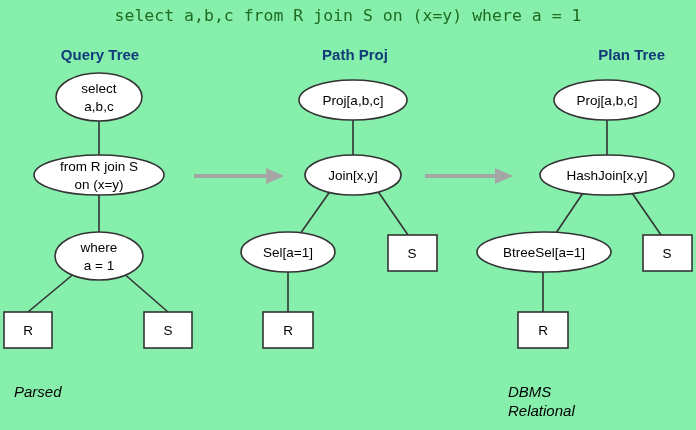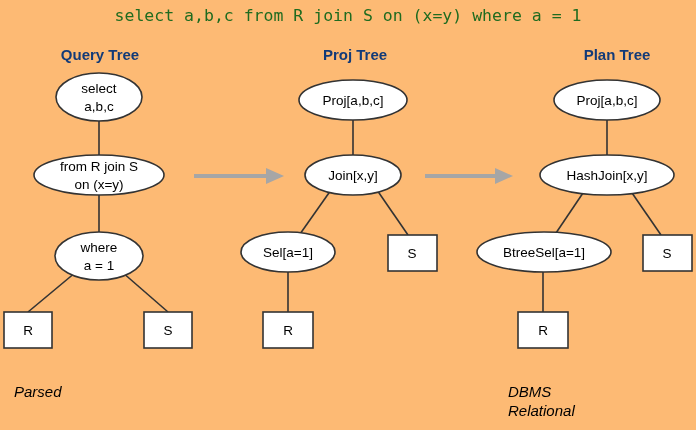--- a/index.html
+++ b/index.html
@@ -4,21 +4,21 @@
 <style>
   html, body {
     margin: 0;
     padding: 0;
     background: #ffffff;
   }
   #page {
     position: relative;
     width: 696px;
     height: 430px;
-    background: #fdba74;
+    background: #86efac;
     overflow: hidden;
     font-family: "Liberation Sans", sans-serif;
   }
   .sql-query {
     position: absolute;
     top: 6px;
     left: 0;
     width: 696px;
     text-align: center;
     font-family: "DejaVu Sans Mono", monospace;
@@ -32,21 +32,21 @@
     top: 46px;
     font-family: "Liberation Sans", sans-serif;
     font-weight: bold;
     font-size: 15px;
     color: #123a78;
     text-align: center;
     width: 160px;
   }
   .col-header.h1 { left: 20px; }
   .col-header.h2 { left: 275px; }
-  .col-header.h3 { left: 537px; }
+  .col-header.h3 { left: 505px; text-align: right; }
   .col-caption {
     position: absolute;
     top: 382px;
     font-family: "Liberation Sans", sans-serif;
     font-style: italic;
     font-size: 15px;
     color: #000000;
     text-align: left;
     width: 170px;
     line-height: 19px;
@@ -86,21 +86,21 @@
   }
 </style>
 </head>
 <body>
 
 <div id="page">
 
   <div class="sql-query">select a,b,c from R join S on (x=y) where a = 1</div>
 
   <div class="col-header h1">Query Tree</div>
-  <div class="col-header h2">Proj Tree</div>
+  <div class="col-header h2">Path Proj</div>
   <div class="col-header h3">Plan Tree</div>
 
   <svg class="diagram" width="696" height="430" viewBox="0 0 696 430">
 
     <g>
 
       <line class="edge" x1="99" y1="121" x2="99" y2="155"></line>
       <line class="edge" x1="99" y1="195" x2="99" y2="232"></line>
       <line class="edge" x1="76" y1="272" x2="28" y2="312"></line>
       <line class="edge" x1="122" y1="272" x2="168" y2="312"></line>

